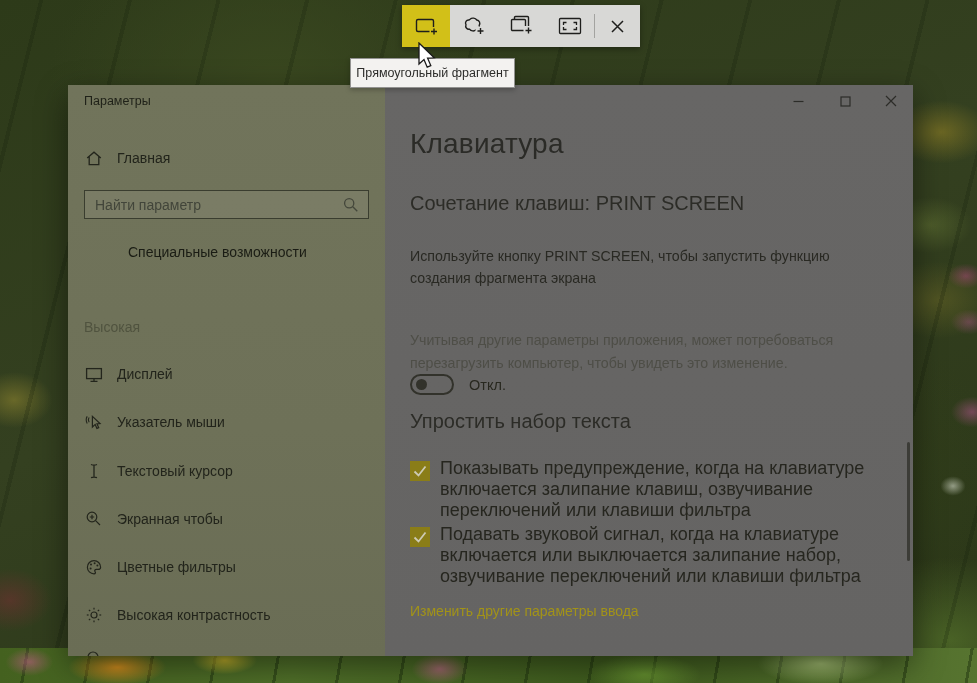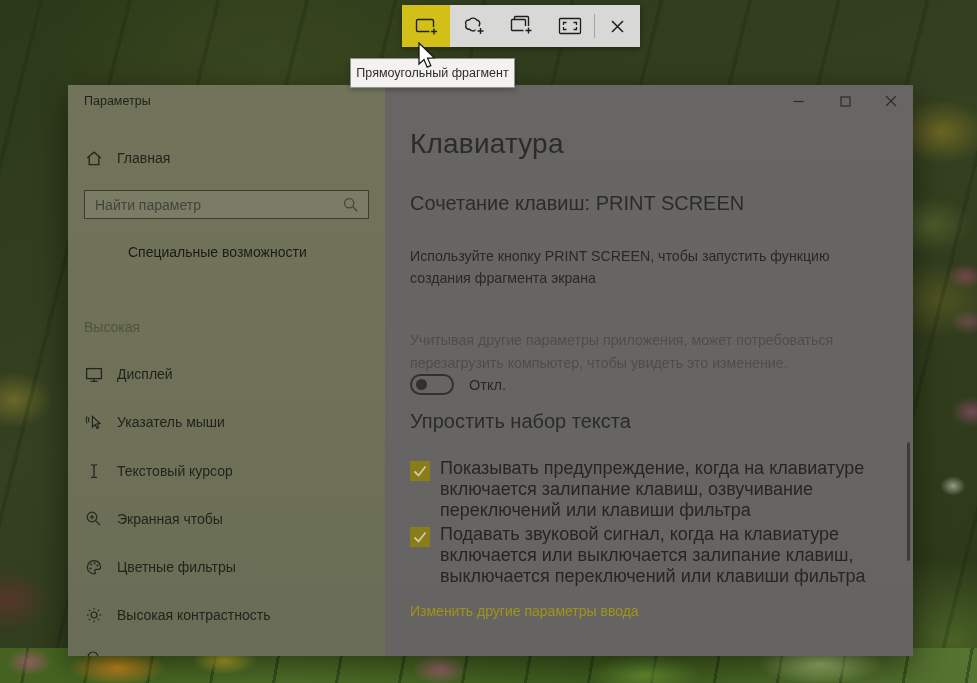--- a/index.html
+++ b/index.html
@@ -264,21 +264,21 @@
         </span>
         <span class="cb-text">Показывать предупреждение, когда на клавиатуре включается залипание клавиш, озвучивание переключений или клавиши фильтра</span>
       </div>
 
       <div class="cb-row" style="top:439px;">
         <span class="cb-box" style="background:#8a7d18;">
           <svg width="16" height="16" viewBox="0 0 16 16">
               <path d="M2.5 8.5 L6.5 12.5 L13.5 3.5" fill="none" stroke="#cdcab4" stroke-width="1.8"></path>
             </svg>
         </span>
-        <span class="cb-text">Подавать звуковой сигнал, когда на клавиатуре включается или выключается залипание клавиш, выключается переключений или клавиши фильтра</span>
+        <span class="cb-text">Подавать звуковой сигнал, когда на клавиатуре включается или выключается залипание набор, озвучивание переключений или клавиши фильтра</span>
       </div>
 
       <div class="link">Изменить другие параметры ввода</div>
 
       <div class="vscroll"></div>
     </div>
   </div>
 
   <div class="snip-toolbar">
     <div class="snip-btn selected">

